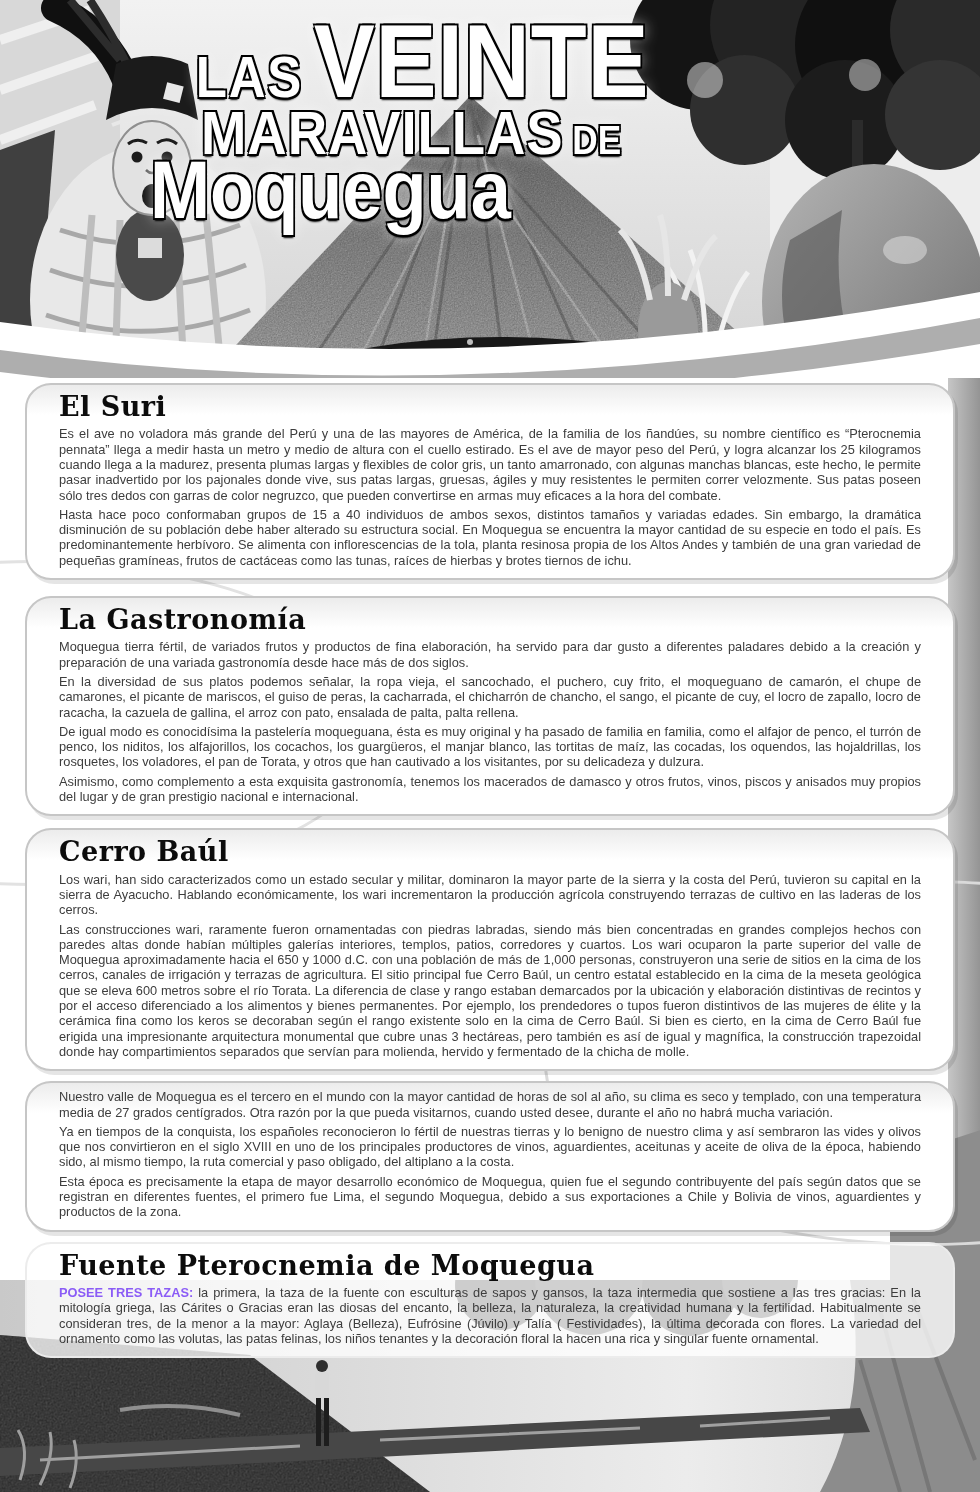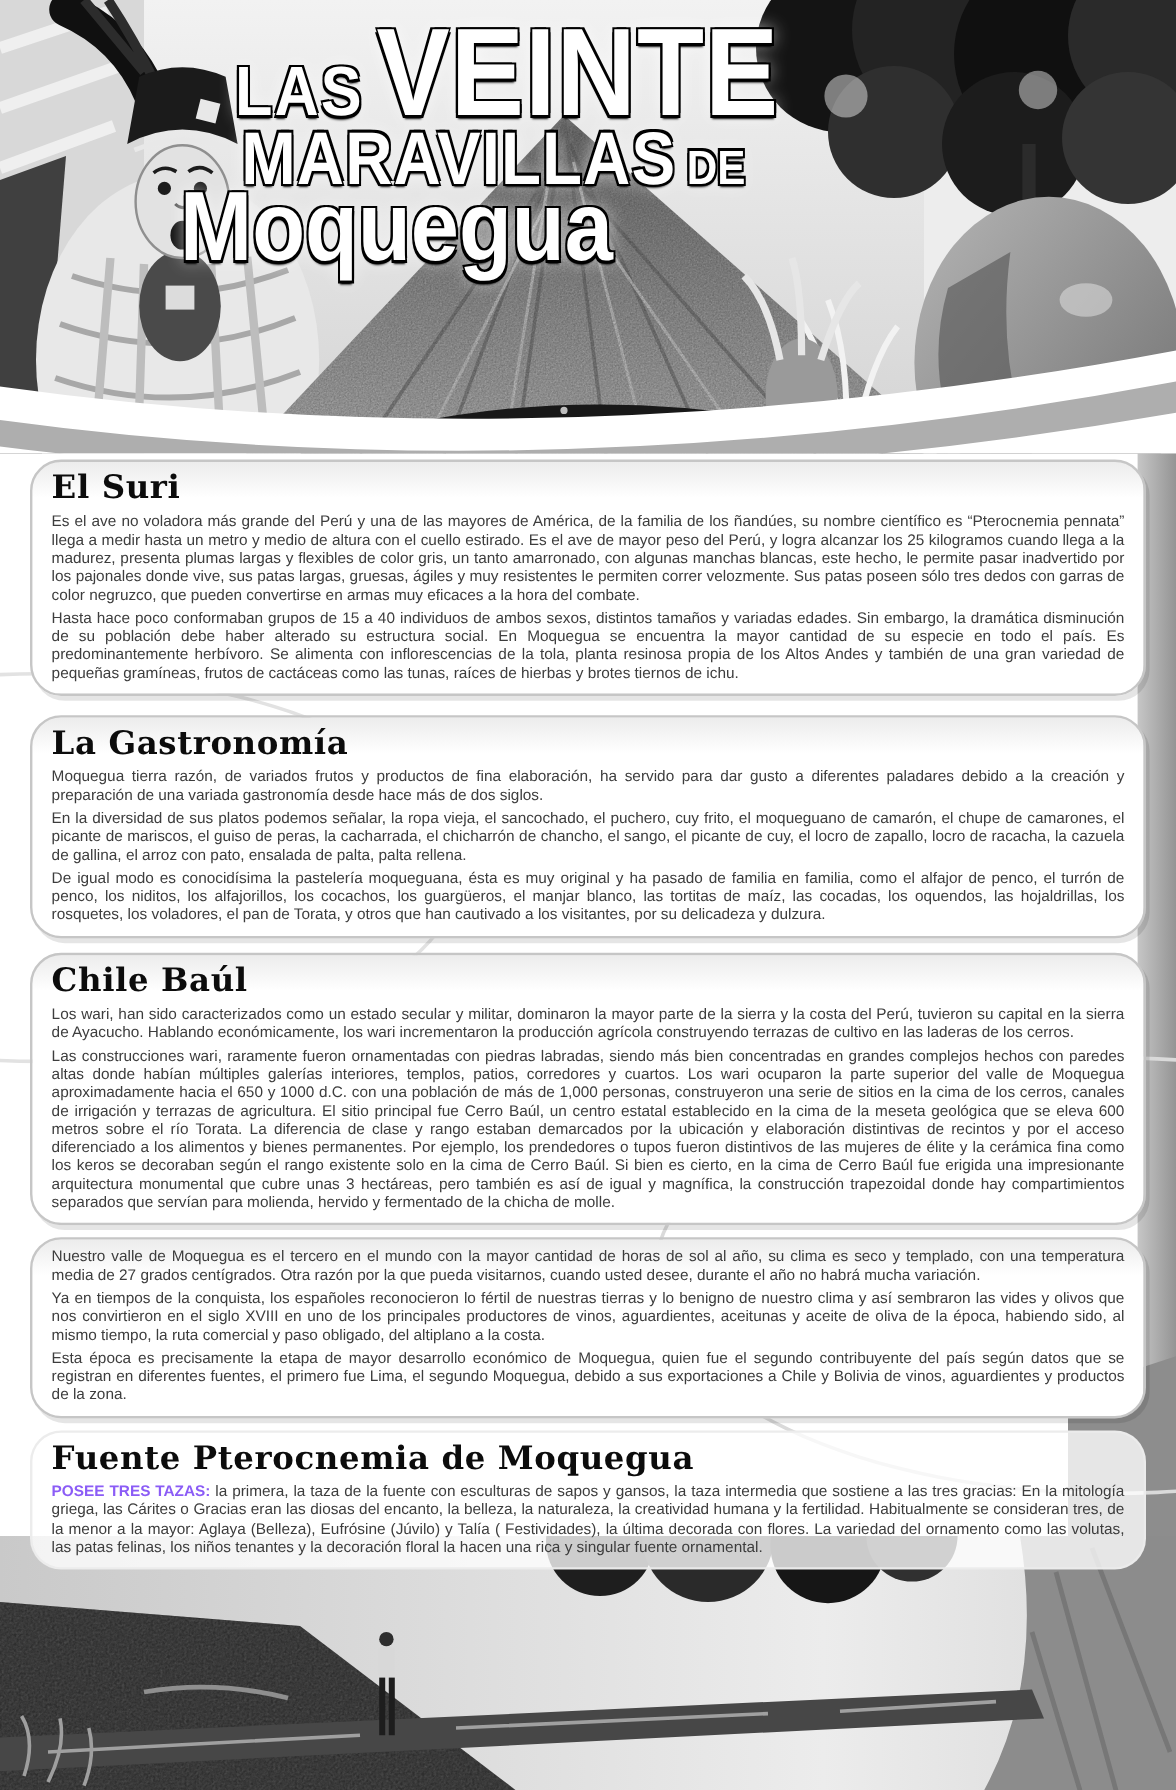--- a/index.html
+++ b/index.html
@@ -31,21 +31,21 @@
   .swirl2{width:760px;height:360px;right:-330px;top:880px;border-color:#dadada;}
 
   
   .bottom-photo{position:absolute;left:0;top:1280px;width:980px;height:212px;z-index:1;}
   .bottom-photo svg{display:block;width:980px;height:212px;}
 
   
   .content{position:absolute;top:383px;left:25px;width:930px;z-index:2;}
   .card{background:linear-gradient(180deg,#ececec 0,#ffffff 30px);
         border:2px solid #c6c6c6;border-radius:26px;
-        padding:6px 16px 10px;margin-bottom:16px;
+        padding:6px 32px 10px;margin-bottom:16px;
         box-shadow:3px 4px 0 rgba(0,0,0,.10);}
   .card.translucent{background:rgba(255,255,255,.78);border-color:rgba(235,235,235,.95);
         box-shadow:none;}
   .card h2{margin:2px 0 5px;font-family:"DejaVu Serif",serif;font-weight:700;
         font-size:27px;line-height:1.05;color:#0c0c0c;letter-spacing:.5px;}
   .card p{margin:0 0 4px;text-align:justify;color:#3d3d3d;
         font-size:12.8px;line-height:15.3px;}
   .card p:last-child{margin-bottom:0;}
   .card p b{color:#8b5cf6;}
   .mb-sm{margin-bottom:10px;}
@@ -198,27 +198,28 @@
   <main class="content">
 
     <section class="card">
       <h2>El Suri</h2>
       <p>Es el ave no voladora más grande del Perú y una de las mayores de América, de la familia de los ñandúes, su nombre científico es “Pterocnemia pennata” llega a medir hasta un metro y medio de altura con el cuello estirado. Es el ave de mayor peso del Perú, y logra alcanzar los 25 kilogramos cuando llega a la madurez, presenta plumas largas y flexibles de color gris, un tanto amarronado, con algunas manchas blancas, este hecho, le permite pasar inadvertido por los pajonales donde vive, sus patas largas, gruesas, ágiles y muy resistentes le permiten correr velozmente. Sus patas poseen sólo tres dedos con garras de color negruzco, que pueden convertirse en armas muy eficaces a la hora del combate.</p>
       <p>Hasta hace poco conformaban grupos de 15 a 40 individuos de ambos sexos, distintos tamaños y variadas edades. Sin embargo, la dramática disminución de su población debe haber alterado su estructura social. En Moquegua se encuentra la mayor cantidad de su especie en todo el país. Es predominantemente herbívoro. Se alimenta con inflorescencias de la tola, planta resinosa propia de los Altos Andes y también de una gran variedad de pequeñas gramíneas, frutos de cactáceas como las tunas, raíces de hierbas y brotes tiernos de ichu.</p>
     </section>
 
     <section class="card mb-md">
       <h2>La Gastronomía</h2>
-      <p>Moquegua tierra razón, de variados frutos y productos de fina elaboración, ha servido para dar gusto a diferentes paladares debido a la creación y preparación de una variada gastronomía desde hace más de dos siglos.</p>
+      <p>Moquegua tierra fértil, de variados frutos y productos de fina elaboración, ha servido para dar gusto a diferentes paladares debido a la creación y preparación de una variada gastronomía desde hace más de dos siglos.</p>
       <p>En la diversidad de sus platos podemos señalar, la ropa vieja, el sancochado, el puchero, cuy frito, el moqueguano de camarón, el chupe de camarones, el picante de mariscos, el guiso de peras, la cacharrada, el chicharrón de chancho, el sango, el picante de cuy, el locro de zapallo, locro de racacha, la cazuela de gallina, el arroz con pato, ensalada de palta, palta rellena.</p>
       <p>De igual modo es conocidísima la pastelería moqueguana, ésta es muy original y ha pasado de familia en familia, como el alfajor de penco, el turrón de penco, los niditos, los alfajorillos, los cocachos, los guargüeros, el manjar blanco, las tortitas de maíz, las cocadas, los oquendos, las hojaldrillas, los rosquetes, los voladores, el pan de Torata, y otros que han cautivado a los visitantes, por su delicadeza y dulzura.</p>
+      <p>Asimismo, como complemento a esta exquisita gastronomía, tenemos los macerados de damasco y otros frutos, vinos, piscos y anisados muy propios del lugar y de gran prestigio nacional e internacional.</p>
     </section>
 
     <section class="card mb-sm">
-      <h2>Chile Baúl</h2>
+      <h2>Cerro Baúl</h2>
       <p>Los wari, han sido caracterizados como un estado secular y militar, dominaron la mayor parte de la sierra y la costa del Perú, tuvieron su capital en la sierra de Ayacucho. Hablando económicamente, los wari incrementaron la producción agrícola construyendo terrazas de cultivo en las laderas de los cerros.</p>
       <p>Las construcciones wari, raramente fueron ornamentadas con piedras labradas, siendo más bien concentradas en grandes complejos hechos con paredes altas donde habían múltiples galerías interiores, templos, patios, corredores y cuartos. Los wari ocuparon la parte superior del valle de Moquegua aproximadamente hacia el 650 y 1000 d.C. con una población de más de 1,000 personas, construyeron una serie de sitios en la cima de los cerros, canales de irrigación y terrazas de agricultura. El sitio principal fue Cerro Baúl, un centro estatal establecido en la cima de la meseta geológica que se eleva 600 metros sobre el río Torata. La diferencia de clase y rango estaban demarcados por la ubicación y elaboración distintivas de recintos y por el acceso diferenciado a los alimentos y bienes permanentes. Por ejemplo, los prendedores o tupos fueron distintivos de las mujeres de élite y la cerámica fina como los keros se decoraban según el rango existente solo en la cima de Cerro Baúl. Si bien es cierto, en la cima de Cerro Baúl fue erigida una impresionante arquitectura monumental que cubre unas 3 hectáreas, pero también es así de igual y magnífica, la construcción trapezoidal donde hay compartimientos separados que servían para molienda, hervido y fermentado de la chicha de molle.</p>
     </section>
 
     <section class="card mb-sm">
       <p>Nuestro valle de Moquegua es el tercero en el mundo con la mayor cantidad de horas de sol al año, su clima es seco y templado, con una temperatura media de 27 grados centígrados. Otra razón por la que pueda visitarnos, cuando usted desee, durante el año no habrá mucha variación.</p>
       <p>Ya en tiempos de la conquista, los españoles reconocieron lo fértil de nuestras tierras y lo benigno de nuestro clima y así sembraron las vides y olivos que nos convirtieron en el siglo XVIII en uno de los principales productores de vinos, aguardientes, aceitunas y aceite de oliva de la época, habiendo sido, al mismo tiempo, la ruta comercial y paso obligado, del altiplano a la costa.</p>
       <p>Esta época es precisamente la etapa de mayor desarrollo económico de Moquegua, quien fue el segundo contribuyente del país según datos que se registran en diferentes fuentes, el primero fue Lima, el segundo Moquegua, debido a sus exportaciones a Chile y Bolivia de vinos, aguardientes y productos de la zona.</p>
     </section>
 

